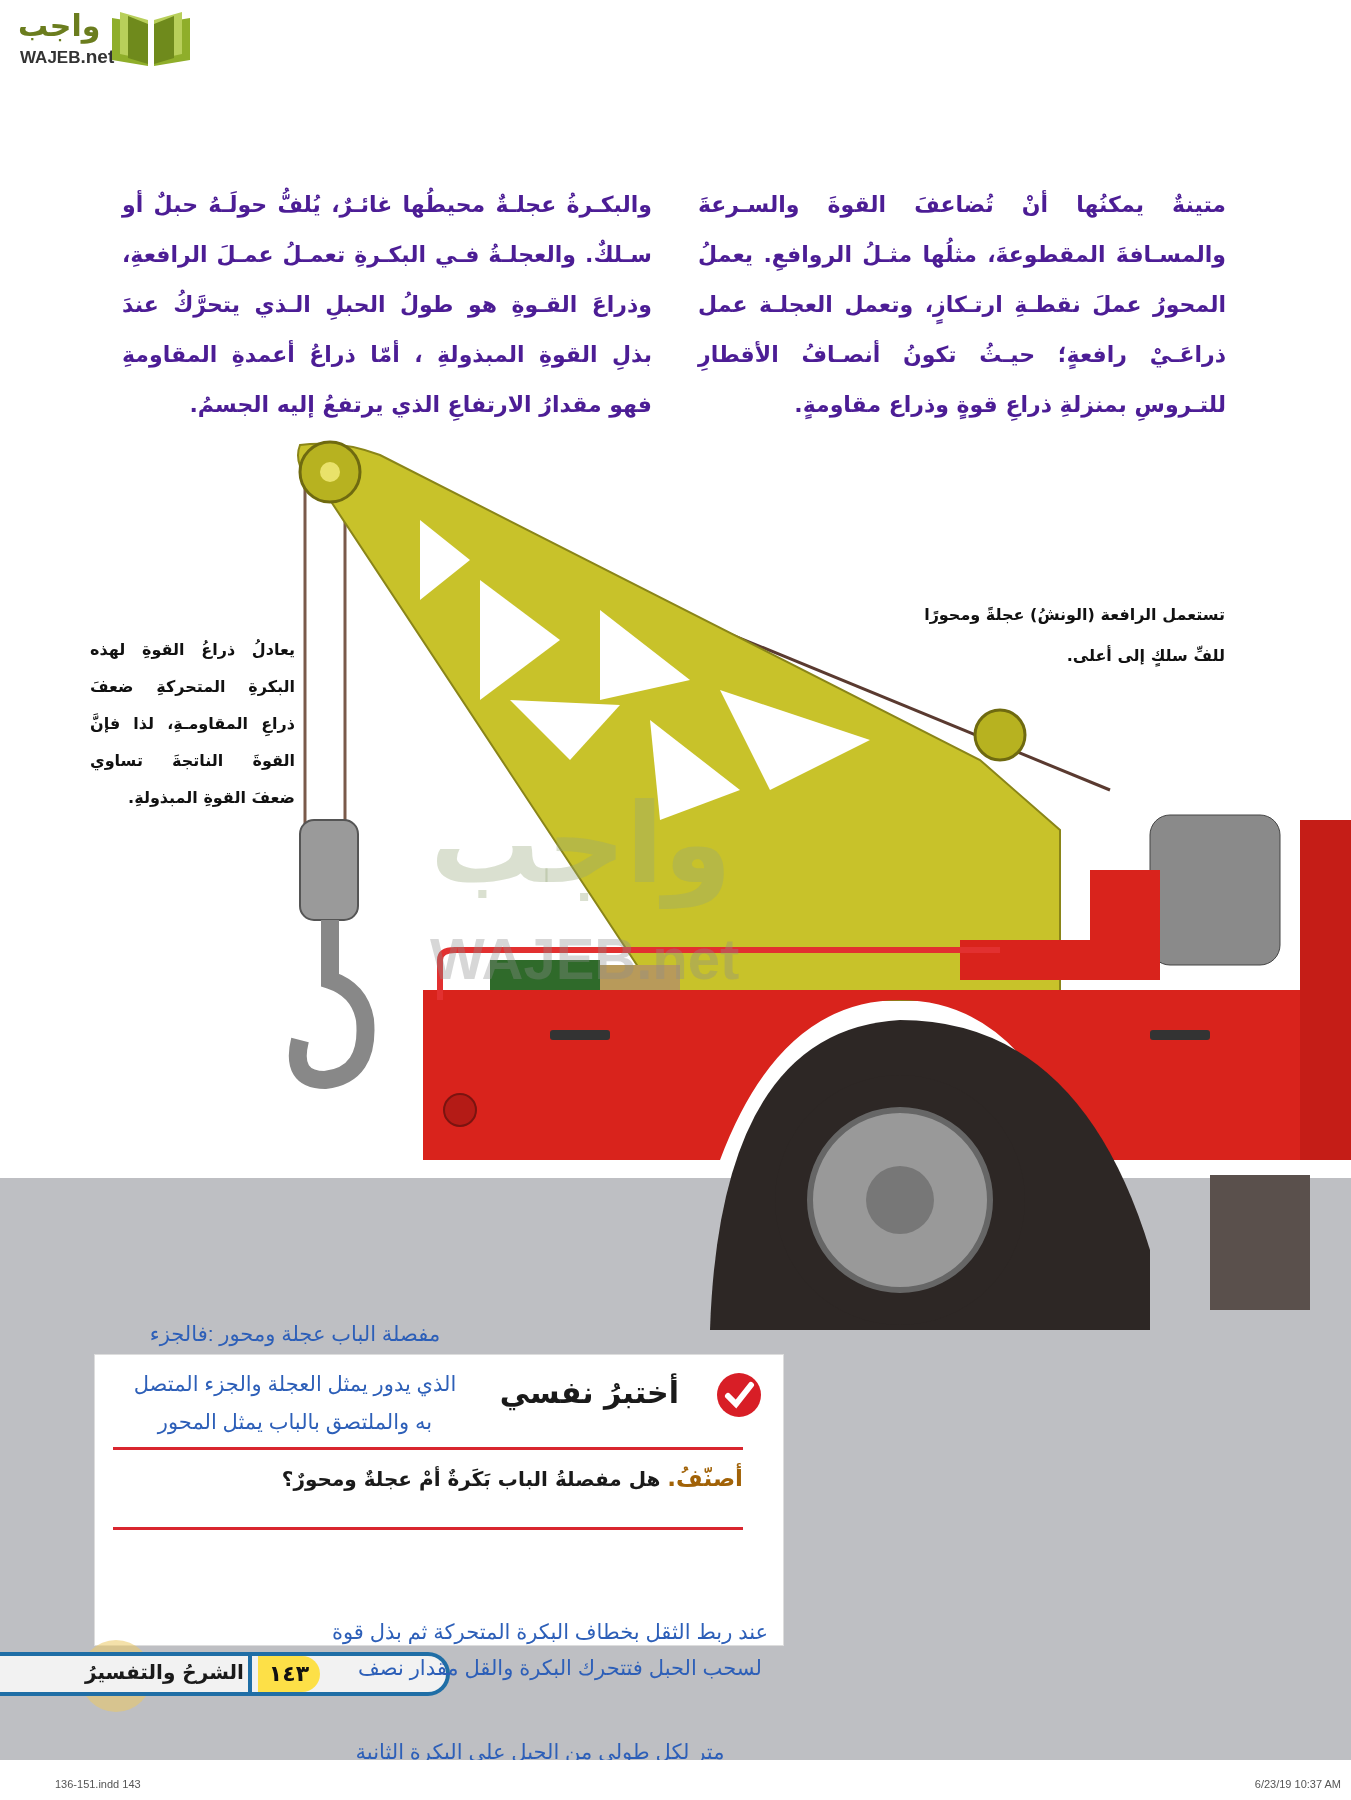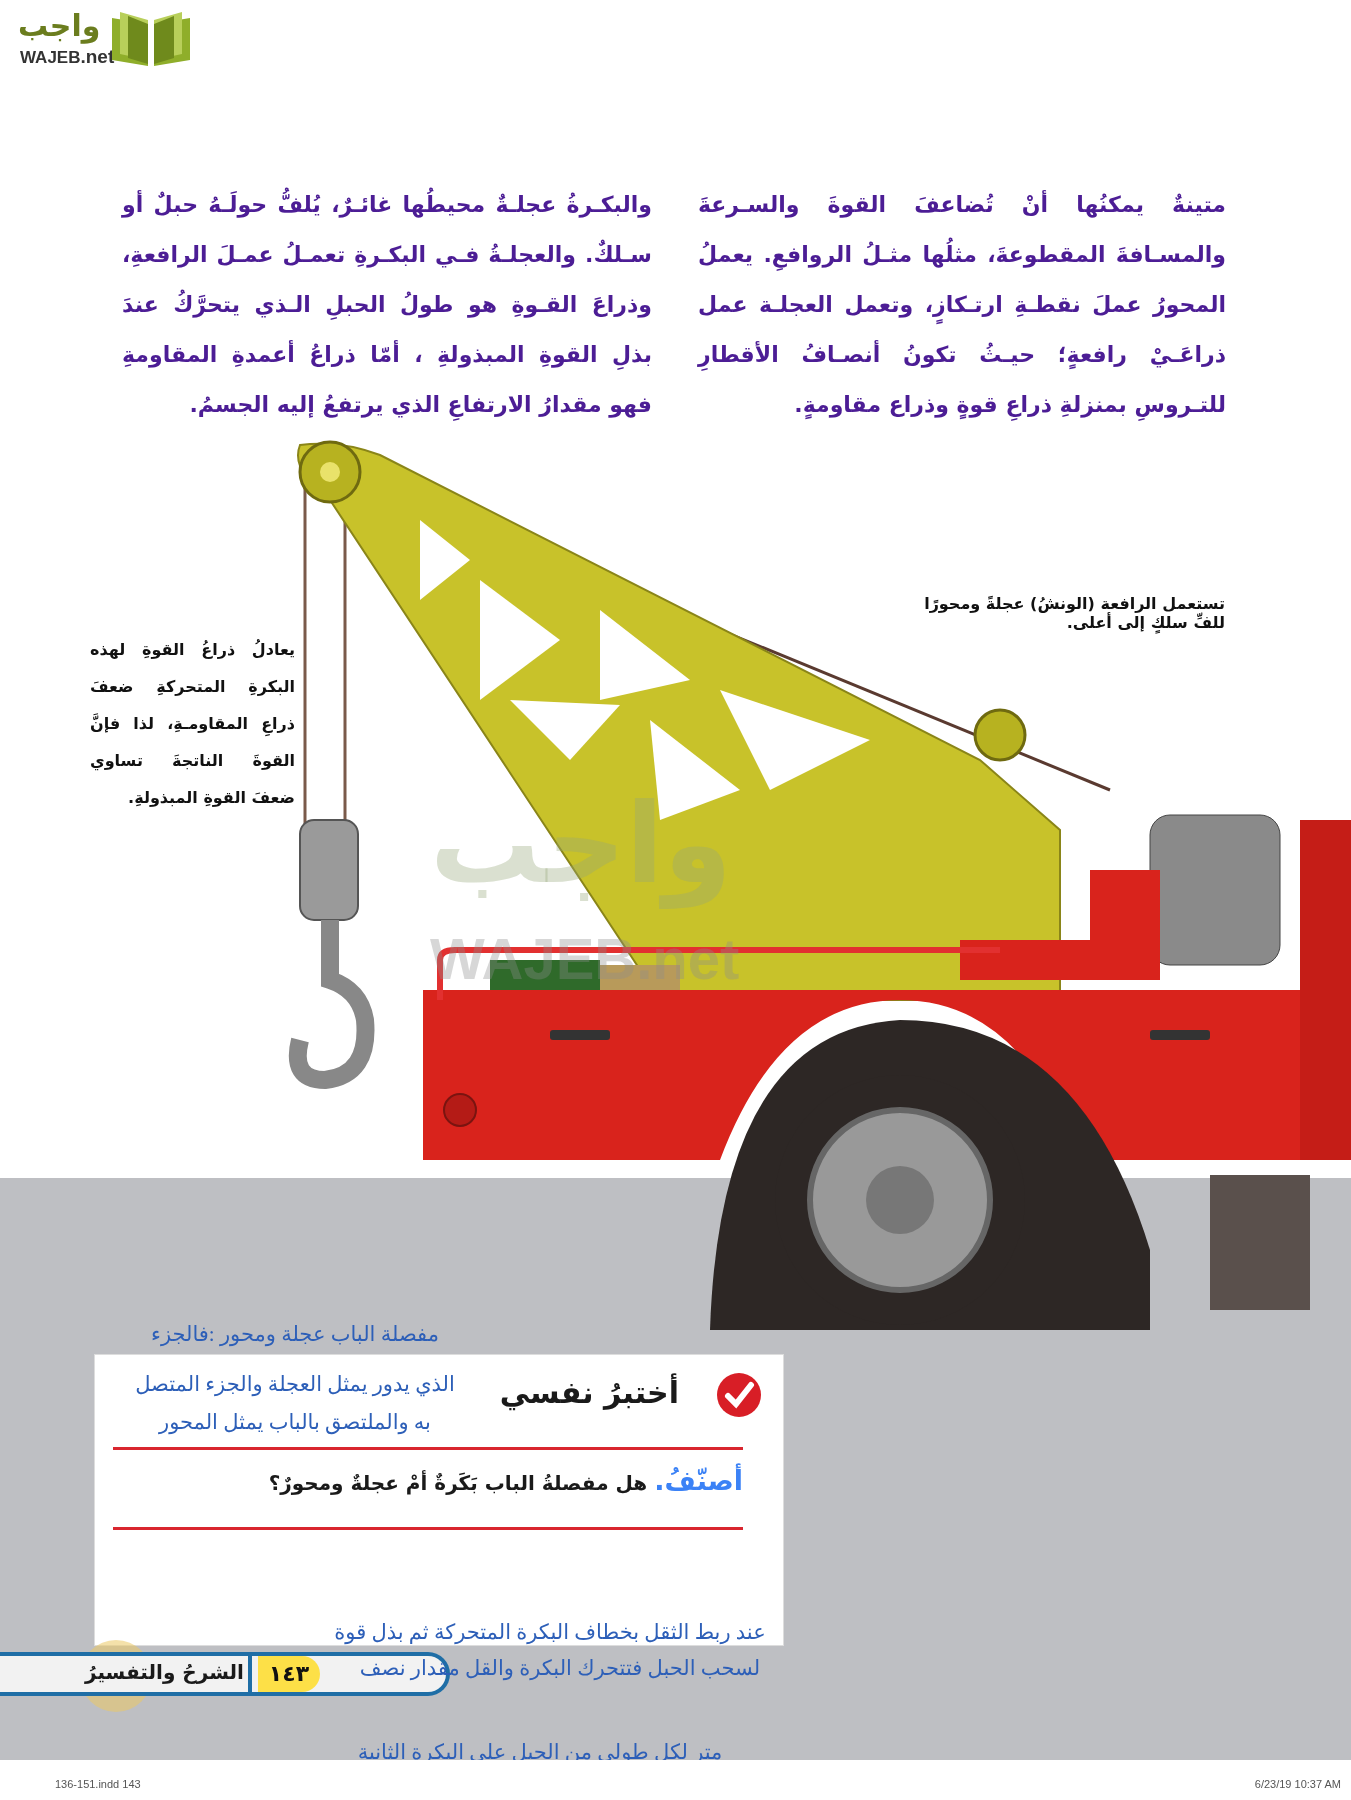--- a/index.html
+++ b/index.html
@@ -8,33 +8,33 @@
   .gray-bg{left:0;top:1178px;width:1351px;height:582px;background:#bebfc3;}
   .bottom-strip{left:0;top:1760px;width:1351px;height:40px;background:#fff;}
   .slug{font-family:"Liberation Sans",sans-serif;font-size:11px;color:#555;top:1778px;}
   .logo{left:8px;top:6px;width:180px;height:62px;}
   .logo-ar{left:10px;top:2px;font-size:30px;font-weight:bold;color:#6b7d1e;direction:rtl;}
   .logo-en{left:12px;top:40px;font-family:"Liberation Sans",sans-serif;font-weight:bold;font-size:17px;color:#333;}
   .logo-en small{font-size:19px;}
   .col{direction:rtl;text-align:justify;text-align-last:right;font-family:"DejaVu Sans",sans-serif;font-weight:bold;font-size:22px;line-height:50px;color:#4c1d95;}
   .col-right{left:698px;top:158px;width:528px;}
   .col-left{left:122px;top:158px;width:530px;}
-  .caption{direction:rtl;font-family:"DejaVu Sans",sans-serif;font-weight:bold;color:#111;font-size:16px;line-height:19px;}
+  .caption{direction:rtl;font-family:"DejaVu Sans",sans-serif;font-weight:bold;color:#111;font-size:16px;line-height:41px;}
   .cap-right{left:900px;top:578px;width:325px;text-align:right;}
   .cap-left{left:90px;top:615px;width:205px;text-align:justify;text-align-last:right;line-height:37px;}
   .crane{left:0;top:430px;width:1351px;height:900px;}
   .watermark-ar{left:430px;top:780px;font-size:110px;font-weight:bold;color:rgba(150,165,120,0.35);direction:rtl;}
   .watermark-en{left:430px;top:925px;font-family:"Liberation Sans",sans-serif;font-weight:bold;font-size:58px;color:rgba(140,140,140,0.35);}
   .quiz{left:95px;top:1355px;width:688px;height:290px;background:#fff;box-shadow:0 0 0 1px #ddd;}
   .quiz-title{right:104px;top:20px;font-size:30px;font-weight:bold;color:#1a1a1a;direction:rtl;}
   .check{right:22px;top:18px;width:44px;height:44px;border-radius:50%;background:#d81e26;}
   .rule{height:3px;background:#d9262f;left:18px;right:40px;}
   .q{direction:rtl;text-align:right;right:40px;font-size:20px;font-weight:bold;color:#1a1a1a;}
-  .q .lbl{color:#3b82f6;font-size:27px;}
-  .hand{direction:rtl;text-align:center;font-family:Liberation Serif, serif;font-size:21px;color:#2d5fb8;}
+  .q .lbl{color:#a16207;font-size:23px;}
+  .hand{direction:rtl;text-align:center;font-family:Liberation Sans, sans-serif;font-size:21px;color:#2d5fb8;}
   .footer-bar{left:0;top:1652px;width:450px;height:44px;border:4px solid #1f6ea6;border-left:none;border-radius:0 24px 24px 0;background:#f2f2f2;box-sizing:border-box;}
   .page-num{left:258px;top:1656px;width:62px;height:36px;background:#fde047;border-radius:0 18px 18px 0;font-weight:bold;font-size:22px;color:#111;text-align:center;line-height:36px;}
   .footer-label{left:85px;top:1660px;font-size:20px;font-weight:bold;color:#1a1a1a;direction:rtl;}
   .footer-sep{left:248px;top:1656px;width:4px;height:36px;background:#1f6ea6;}
   .gold-circle{left:80px;top:1640px;width:72px;height:72px;border-radius:50%;background:rgba(235,200,100,0.55);}
 </style>
 </head>
 <body>
 
 <div class="abs gray-bg"></div>

